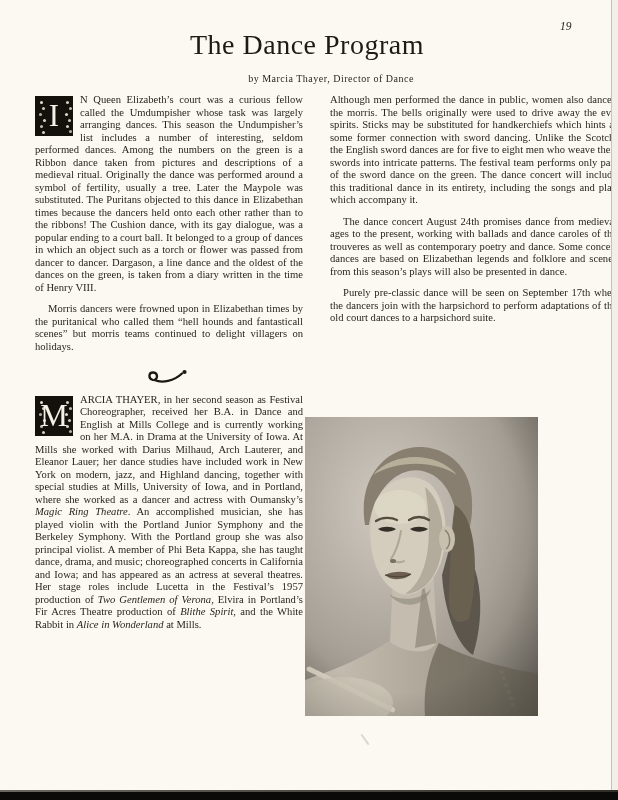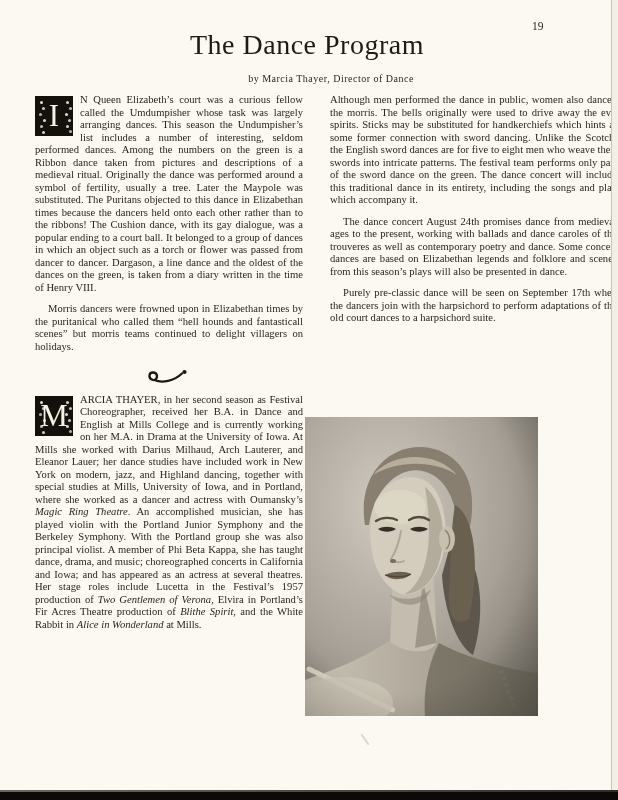--- a/index.html
+++ b/index.html
@@ -1,21 +1,21 @@
 <!DOCTYPE html>
 <html><head>
 <meta charset="utf-8">
 <style>
   html,body { margin:0; padding:0; background:#d9d6cf; }
   .page {
     position:relative; width:618px; height:800px; margin:0;
     background:#fbf9f2; overflow:hidden;
     font-family:"Liberation Serif","DejaVu Serif",serif; color:#28251d;
   }
-  .page-number { position:absolute; top:20px; left:532px; font-size:11.5px; color:#2a2720; }
+  .page-number { position:absolute; top:20px; left:560px; font-size:11.5px; color:#2a2720;font-style:italic; }
   .title {
     position:absolute; top:29px; left:0; width:614px; margin:0;
     text-align:center; font-size:28px; font-weight:400; letter-spacing:0.5px; color:#1e1b15;
   }
   .byline {
     position:absolute; top:73px; left:0; width:614px;
     text-align:center; font-size:10px; letter-spacing:0.5px; color:#2a2720;padding-left:24px;
   }
   .col { position:absolute; top:94px; font-size:10.6px; line-height:12.5px; text-align:justify; }
   .col-left  { left:35px;  width:268px; }

